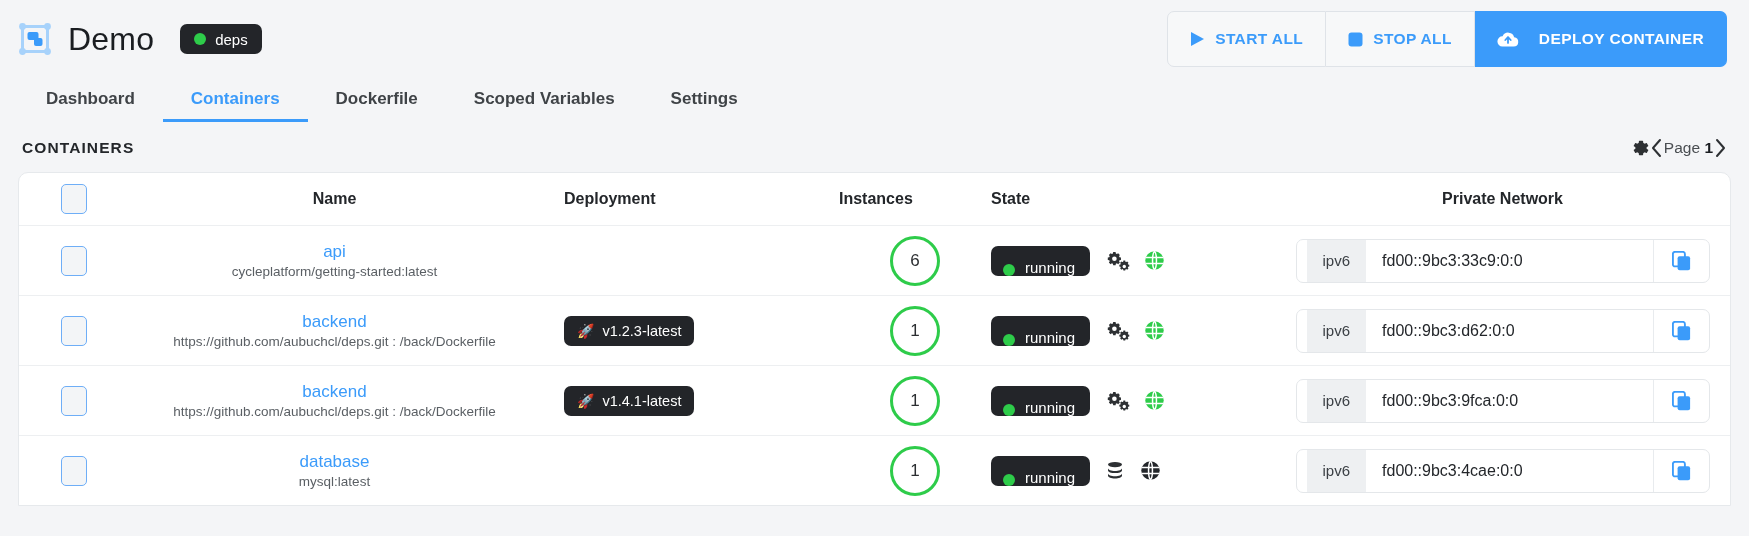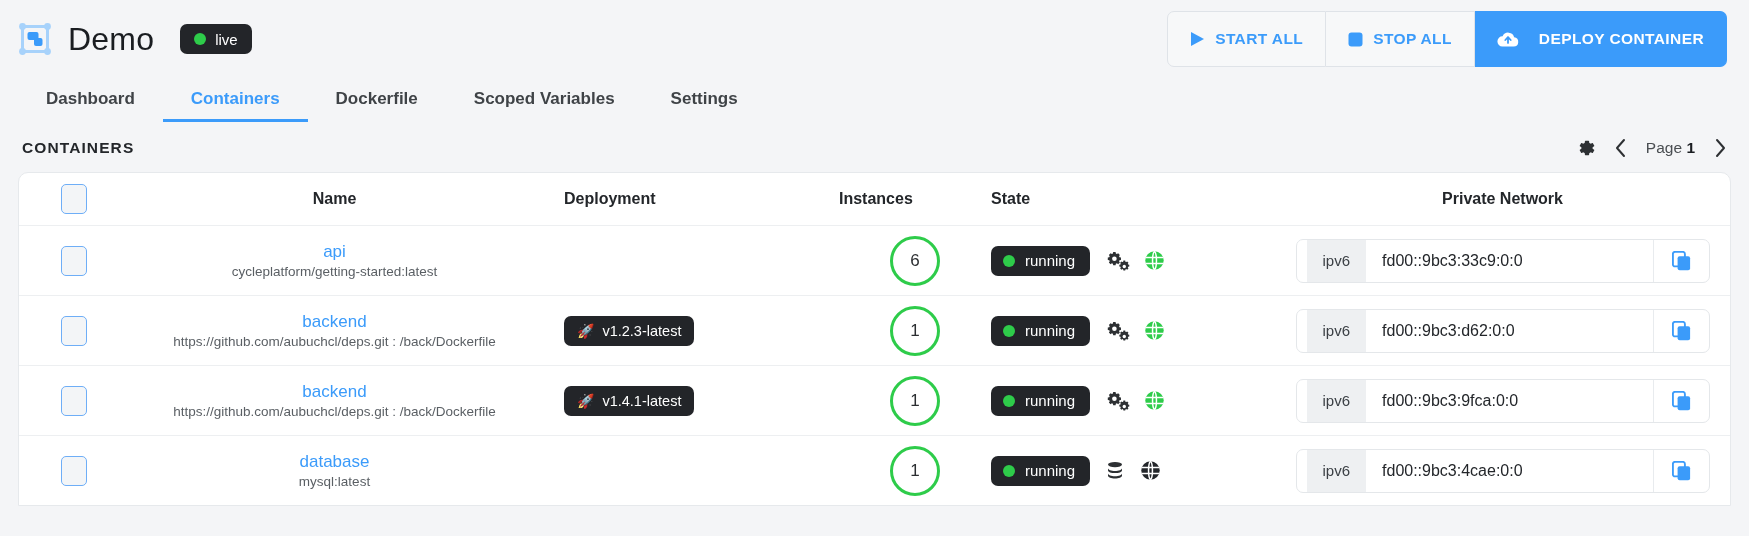--- a/index.html
+++ b/index.html
@@ -72,21 +72,21 @@
   
   .section-bar {
     display: flex; align-items: center;
     padding: 16px 22px 14px 22px;
   }
   .section-title {
     font-size: 15.5px; font-weight: 700; letter-spacing: 1.1px;
     color: #23262a;
   }
   .section-bar .spacer { flex: 1; }
-  .pager { display: flex; align-items: center; gap: 18px; color: #2d3033; }
+  .pager { display: flex; align-items: center; color: #2d3033; }
   .icon-btn { display: inline-flex; align-items: center; cursor: pointer; }
   .page-label { font-size: 15.5px; color: #4a4e52; }
   .page-label b { color: #1a1d21; font-weight: 700; }
 
   
   .card {
     margin: 0 18px;
     background: #ffffff;
     border: 1px solid #e6e9ec;
     border-radius: 10px 10px 0 0;
@@ -137,21 +137,21 @@
   .tag .rk { font-size: 14px; }
 
   .inst-circle {
     width: 50px; height: 50px; border-radius: 50%;
     border: 3.5px solid #2ecc4a;
     display: flex; align-items: center; justify-content: center;
     font-size: 17px; color: #2b2e31; background: #fff;
   }
 
   .state-pill {
-    display: inline-flex; align-items: center; gap: 10px;
+    display: inline-flex; align-items: flex-end; gap: 10px;
     background: #232529; color: #ffffff;
     border-radius: 7px; height: 30px; padding: 0 15px 0 12px;
     font-size: 15px;
   }
 
   .net-box {
     display: flex; align-items: stretch;
     border: 1px solid #e4e7ea; border-radius: 7px;
     overflow: hidden; height: 44px; width: 414px;
     background: #fff;
@@ -186,21 +186,21 @@
         <circle cx="29.5" cy="29.5" r="3.4" fill="#a7d2fb"></circle>
         <rect x="9.5" y="10" width="11" height="8" rx="2" fill="#3b9bfa"></rect>
         <rect x="16" y="16" width="8.5" height="8" rx="2" fill="#3b9bfa"></rect>
       </svg>
     </span>
     <span class="app-title">Demo</span>
   </div>
 
   <span class="live-pill">
     <span class="dot-green"></span>
-    <span>live</span>
+    <span>deps</span>
   </span>
 
   <div class="topbar-spacer"></div>
 
   <div class="btn-group">
     <button class="btn">
       <span>
         <svg width="15" height="16" viewBox="0 0 15 16">
             <polygon points="1,1 14,8 1,15" fill="#3b9bfa"></polygon>
           </svg>

